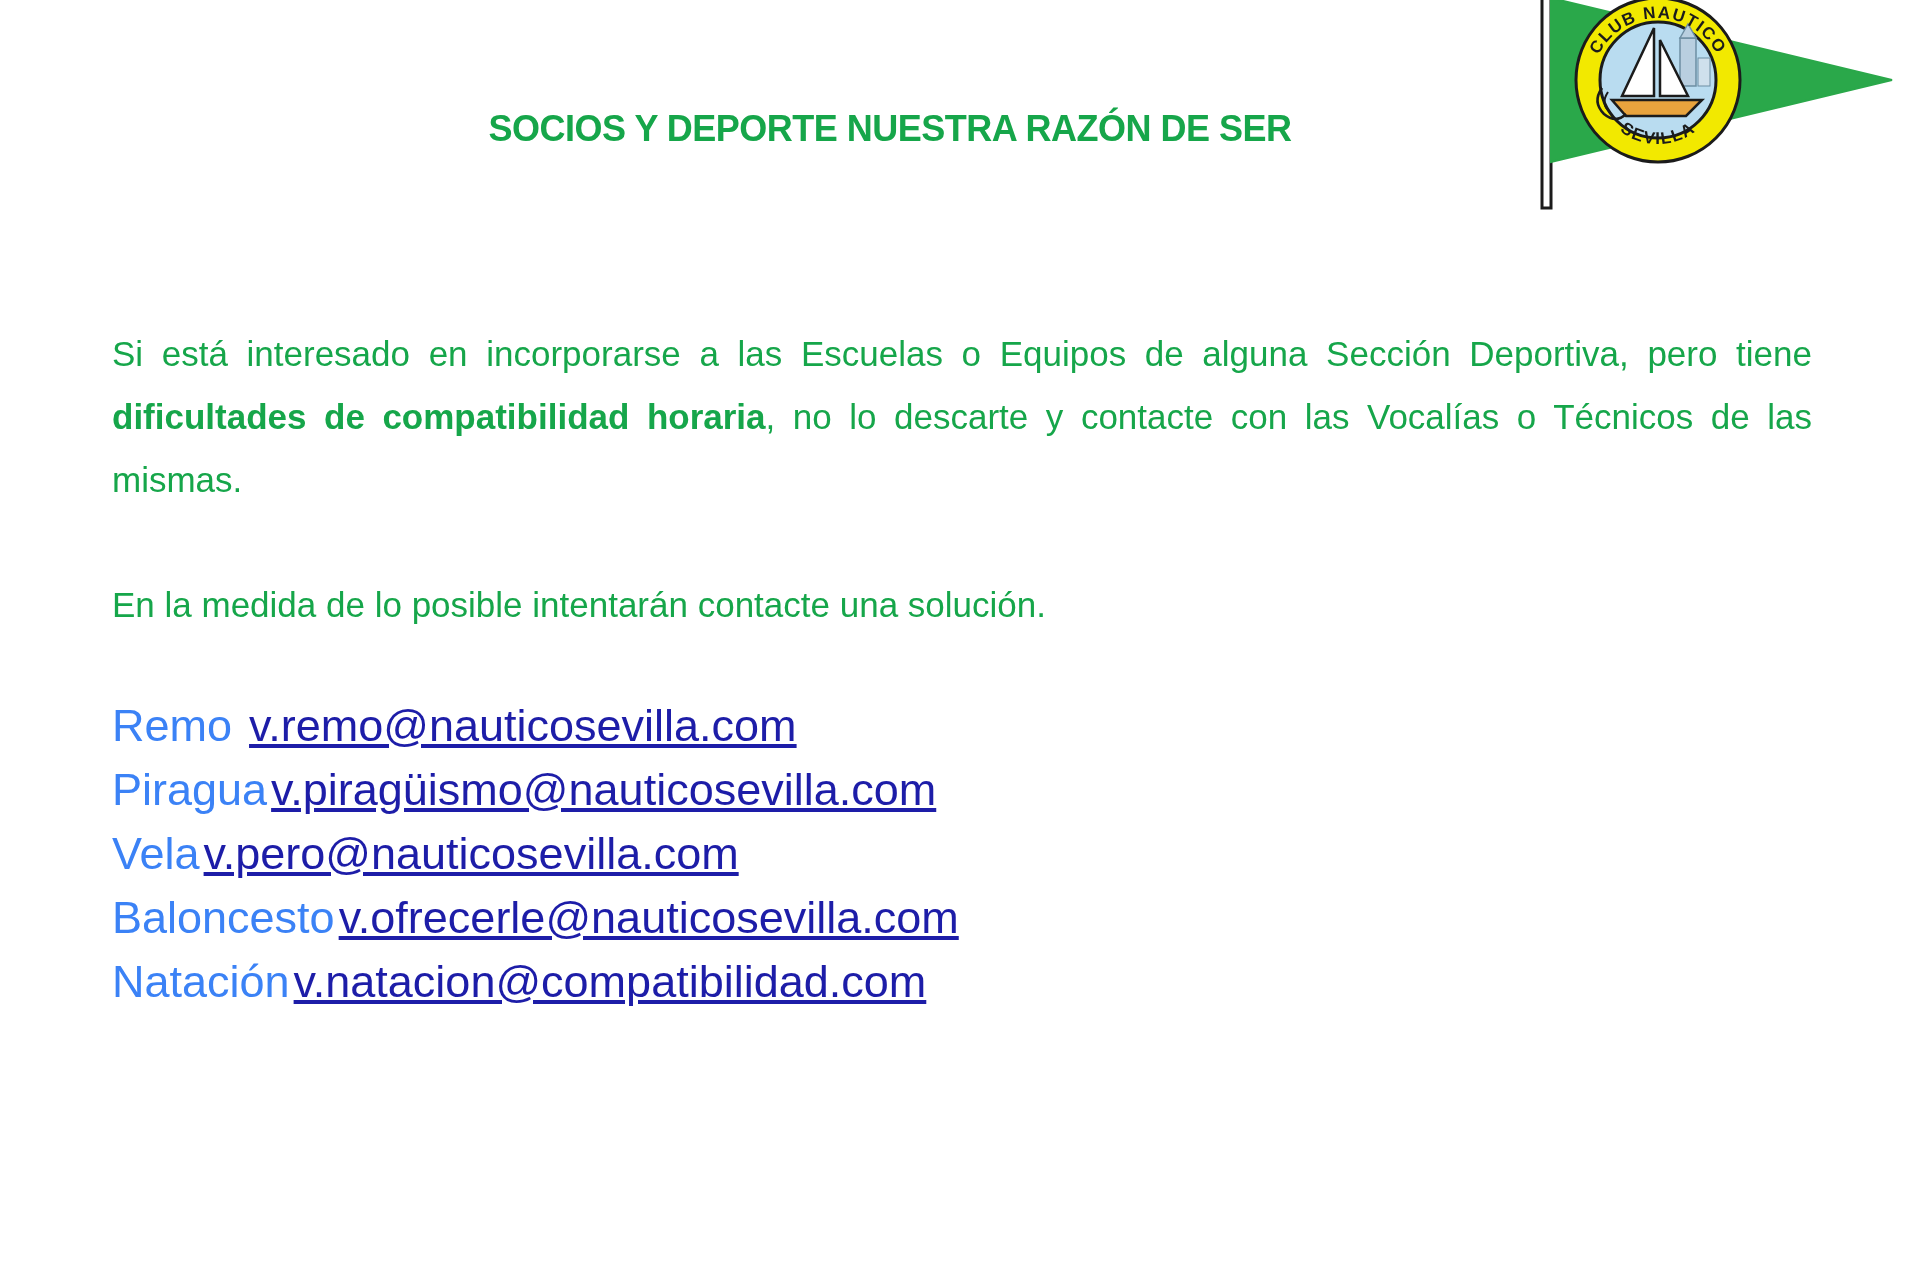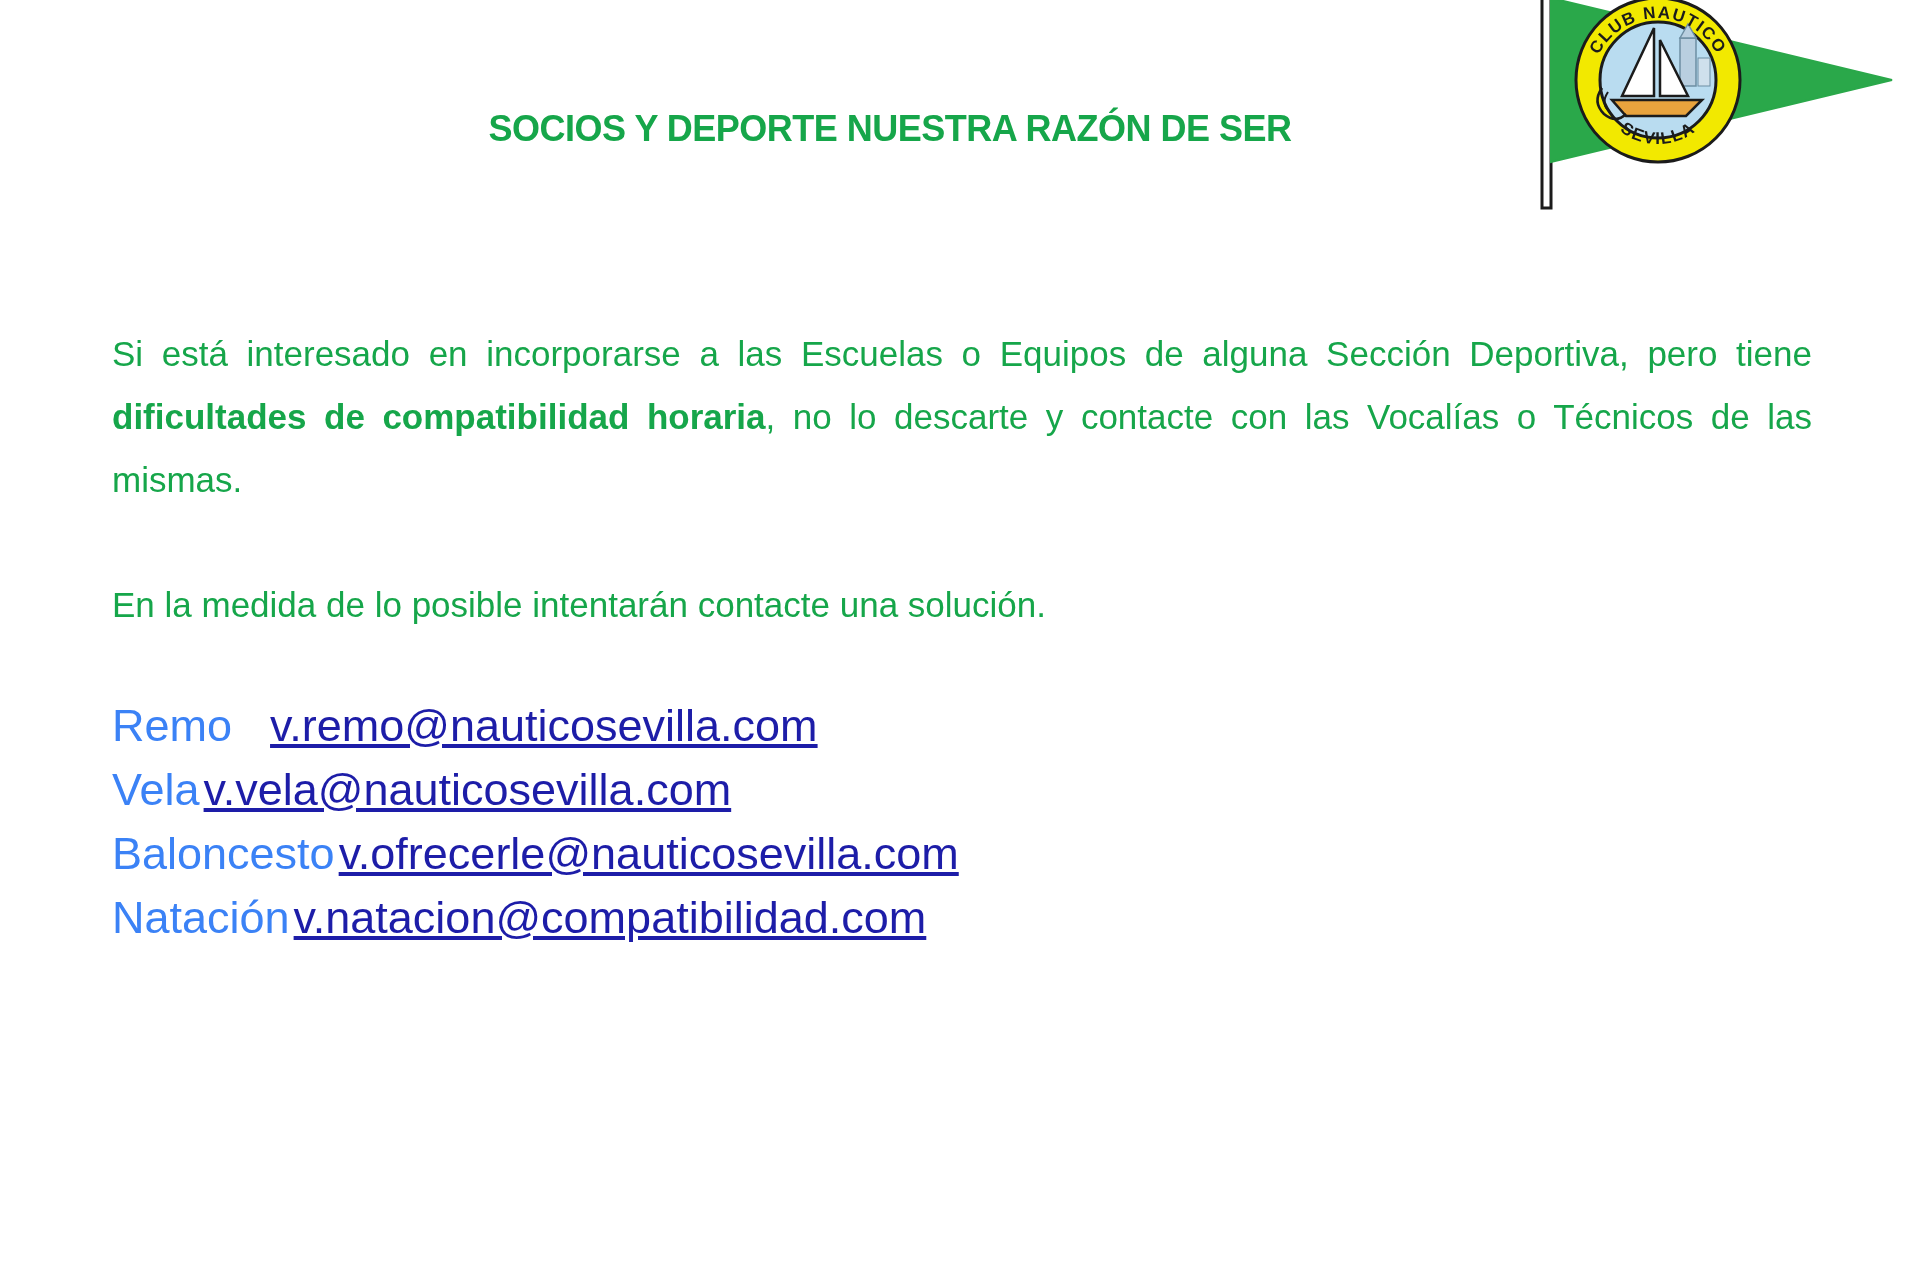--- a/index.html
+++ b/index.html
@@ -86,21 +86,21 @@
   }
   .contact-label {
     color: #3b82f6;
   }
   .contact-email {
     color: #1d1da8;
     text-decoration: underline;
     margin-left: 4px;
   }
   .contact-row.remo .contact-email {
-    margin-left: 38px;
+    margin-left: 17px;
   }
 </style>
 </head>
 <body>
 
 <div class="slide">
 
   <div class="logo-wrap">
     <svg width="380" height="225" viewBox="0 0 380 225" xmlns="http://www.w3.org/2000/svg">
 
@@ -147,21 +147,24 @@
 
     <div class="para">En la medida de lo posible intentarán contacte una solución.</div>
 
     <div class="gap-2"></div>
 
     <ul class="contacts">
       <li class="contact-row remo">
         <span class="contact-label">Remo</span><a class="contact-email" href="#">v.remo@nauticosevilla.com</a>
       </li>
       <li class="contact-row">
-        <span class="contact-label">Vela</span><a class="contact-email" href="#">v.vela@nauticosevilla.com</a>
+        <span class="contact-label">Piragua</span><a class="contact-email" href="#">v.piragüismo@nauticosevilla.com</a>
+      </li>
+      <li class="contact-row">
+        <span class="contact-label">Vela</span><a class="contact-email" href="#">v.pero@nauticosevilla.com</a>
       </li>
       <li class="contact-row">
         <span class="contact-label">Baloncesto</span><a class="contact-email" href="#">v.ofrecerle@nauticosevilla.com</a>
       </li>
       <li class="contact-row">
         <span class="contact-label">Natación</span><a class="contact-email" href="#">v.natacion@compatibilidad.com</a>
       </li>
     </ul>
 
   </div>

